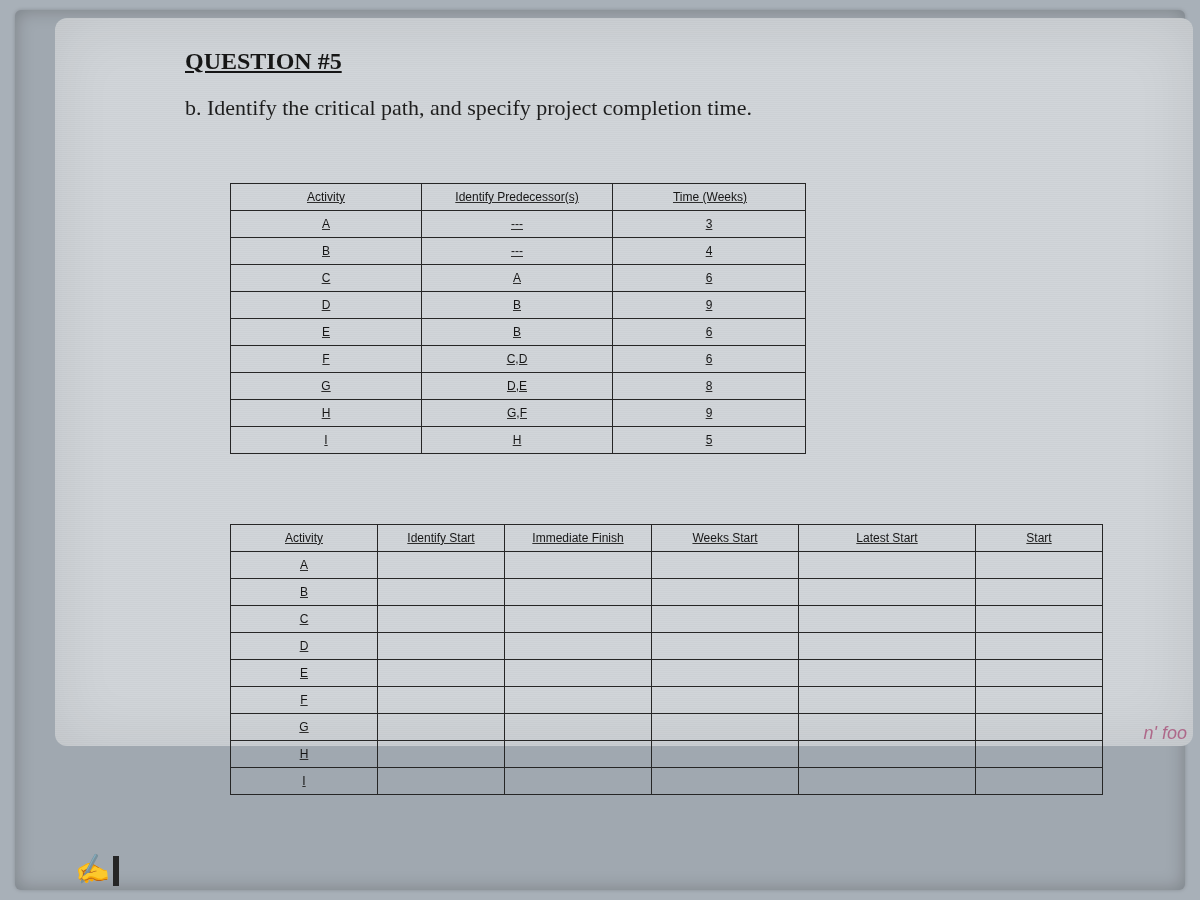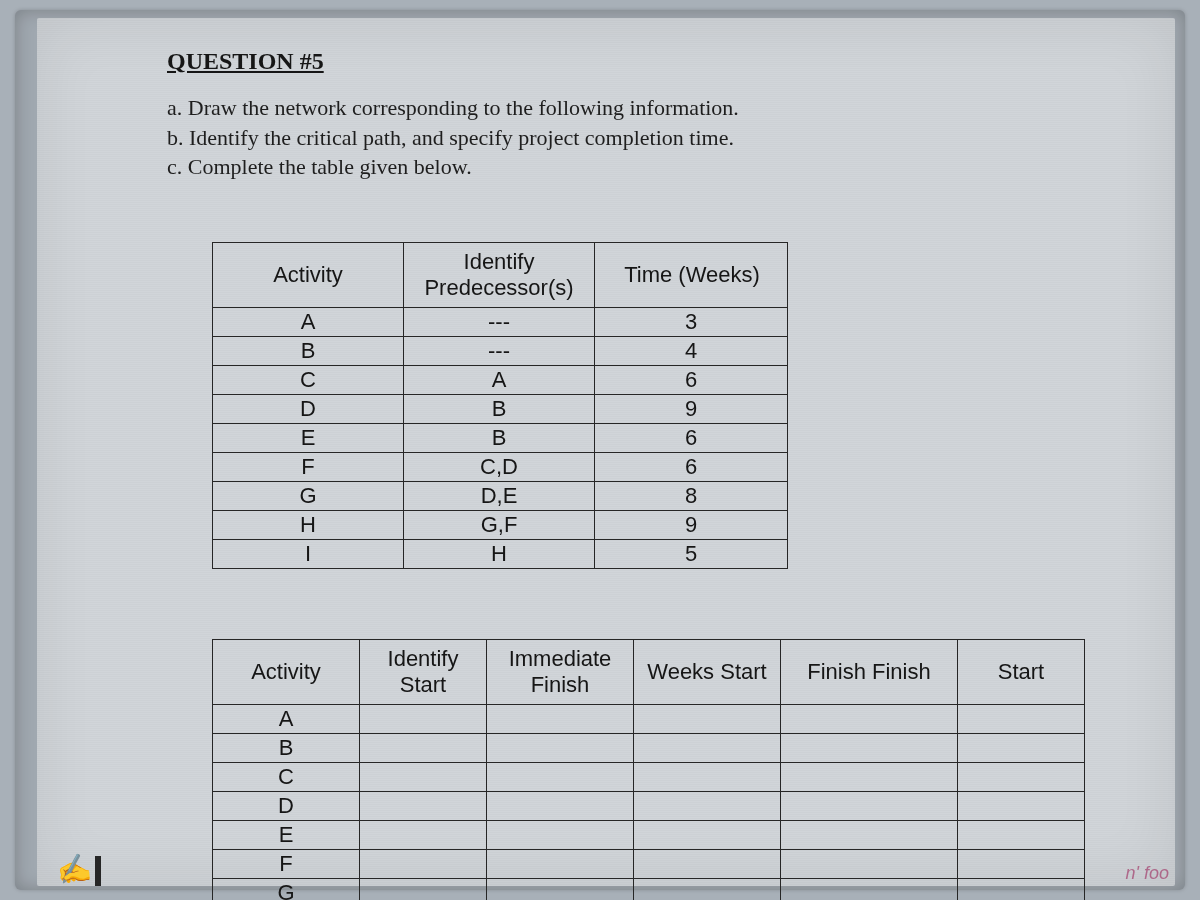--- a/index.html
+++ b/index.html
@@ -19,25 +19,25 @@
     position: absolute;
     left: 15px; top: 10px;
     width: 1170px; height: 880px;
     background: #a0a8b0;
     border-radius: 6px;
     box-shadow: inset 0 0 18px rgba(0,0,0,0.25), 0 0 4px rgba(0,0,0,0.2);
   }
   
   .page {
     position: absolute;
-    left: 22px; top: 8px;
-    width: 1138px; height: 868px;
+    left: 40px; top: 8px;
+    width: 1138px; height: 728px;
     background: repeating-linear-gradient(0deg, #d2d6da 0, #d2d6da 1px, #ced2d6 1px, #ced2d6 2px);
     box-shadow: inset 0 0 60px rgba(0,0,0,0.08);
-    border-radius: 2px;
+    border-radius: 12px;
   }
   .content {
     padding: 30px 60px 20px 130px;
     color: #2a2a2a;
   }
   .heading {
     font-size: 24px;
     font-weight: bold;
     text-decoration: underline;
     margin-bottom: 18px;
@@ -48,22 +48,23 @@
     line-height: 1.35;
     color: #1a1a1a;
   }
   .tables-wrap {
     margin-top: 60px;
     margin-left: 45px;
   }
   table {
     border-collapse: collapse;
     font-family: Arial, Helvetica, sans-serif;
-    font-size: 22px;
+    font-size: 12px;
     background: rgba(255,255,255,0);
+    text-decoration: underline;
   }
   th, td {
     border: 1px solid #222;
     text-align: center;
     vertical-align: middle;
     font-weight: normal;
     color: #111;
   }
   
   .t1 th, .t1 td { height: 24px; }
@@ -115,23 +116,21 @@
 </style>
 </head>
 <body>
 
 <div class="outer photo-fade">
   <div class="page">
     <div class="content">
 
       <div class="heading">QUESTION #5</div>
 
-      <div class="prompt-line">a. Draw the network corresponding to the following information.</div>
       <div class="prompt-line">b. Identify the critical path, and specify project completion time.</div>
-      <div class="prompt-line">c. Complete the table given below.</div>
 
       <div class="tables-wrap">
 
         <table class="t1">
           <thead>
             <tr>
               <th class="col-a">Activity</th>
               <th class="col-b">Identify Predecessor(s)</th>
               <th class="col-c">Time (Weeks)</th>
             </tr>
@@ -185,21 +184,21 @@
           </tbody>
         </table>
 
         <table class="t2">
           <thead>
             <tr>
               <th class="c1">Activity</th>
               <th class="c2">Identify Start</th>
               <th class="c3">Immediate Finish</th>
               <th class="c4">Weeks Start</th>
-              <th class="c5">Finish Finish</th>
+              <th class="c5">Latest Start</th>
               <th class="c6">Start</th>
             </tr>
           </thead>
           <tbody>
             <tr>
               <td>A</td>
               <td></td>
               <td></td>
               <td></td>
               <td></td>

